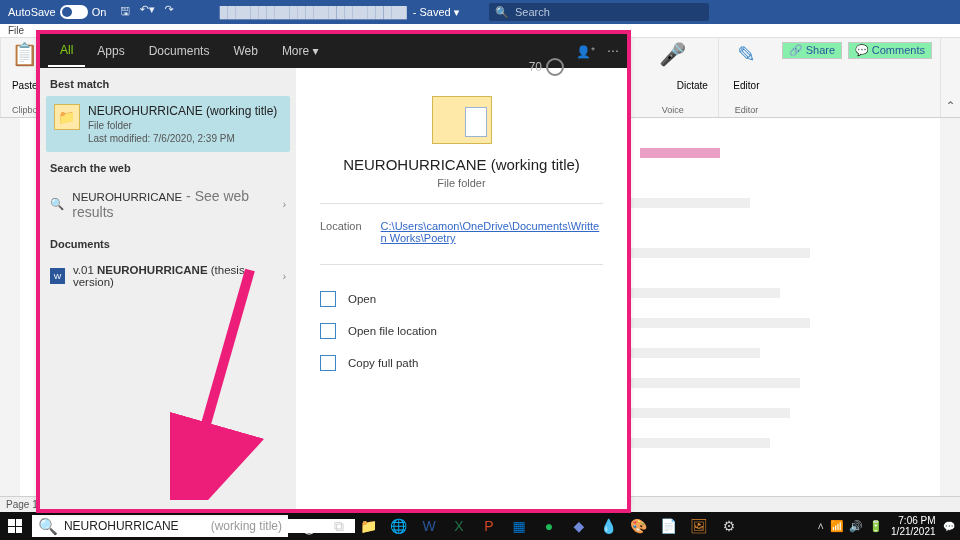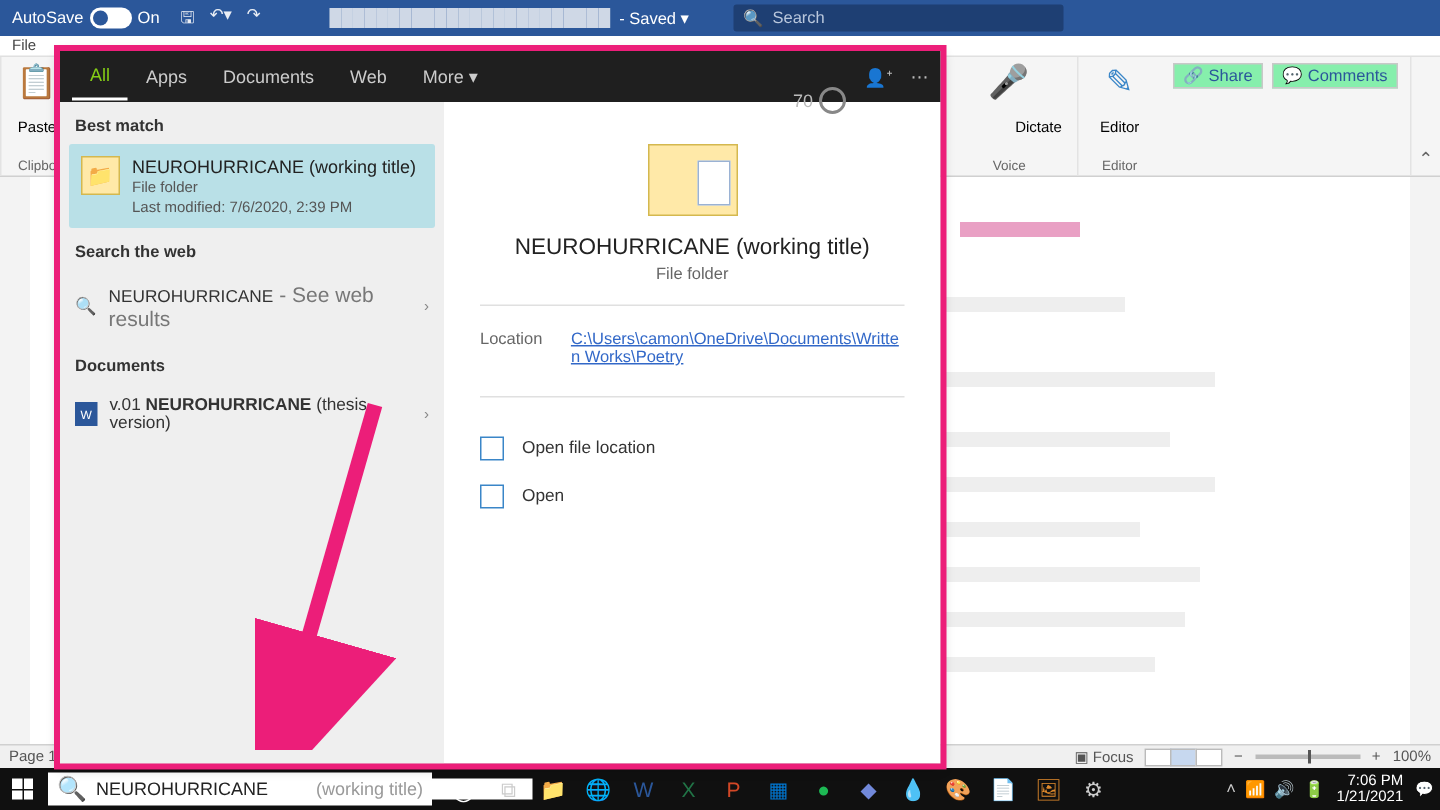--- a/index.html
+++ b/index.html
@@ -228,55 +228,47 @@
       <div class="pv-sub">File folder</div>
       <div class="divider"></div>
       <div class="meta-row">
         <div class="k">Location</div>
         <div class="v"><a>C:\Users\camon\OneDrive\Documents\Written Works\Poetry</a></div>
       </div>
       <div class="divider"></div>
       <div class="actions">
         <div class="action-row">
             <span class="ai"></span>
+            <span>Open</span>
+          </div>
+        <div class="action-row">
+            <span class="ai"></span>
             <span>Open file location</span>
           </div>
         <div class="action-row">
             <span class="ai"></span>
-            <span>Open</span>
+            <span>Copy full path</span>
           </div>
       </div>
     </div>
   </div>
 </div>
 
 <div class="anno-frame"></div>
 <svg class="arrow-svg" width="100" height="240">
   <defs>
       <marker id="ah" markerWidth="12" markerHeight="12" refX="6" refY="6" orient="auto">
         <path d="M0,0 L12,6 L0,12 Z" fill="#ec1e79"></path>
       </marker>
     </defs>
   <line x1="80" y1="10" x2="20" y2="220" stroke="#ec1e79" stroke-width="10" marker-end="url(#ah)"></line>
 </svg>
 
 <div class="statusbar">
   <span>Page 1</span>
-  <div class="right">
-    <span>▣ <span>Focus</span></span>
-    <div class="view-toggle">
-        <span></span>
-        <span class="active"></span>
-        <span></span>
-      </div>
-    <span>−</span>
-    <div class="zoom-track"></div>
-    <span>+</span>
-    <span>100%</span>
-  </div>
 </div>
 
 <div class="taskbar">
   <div class="start">
       <div class="winlogo">
         <span></span>
         <span></span>
         <span></span>
         <span></span>
       </div>

